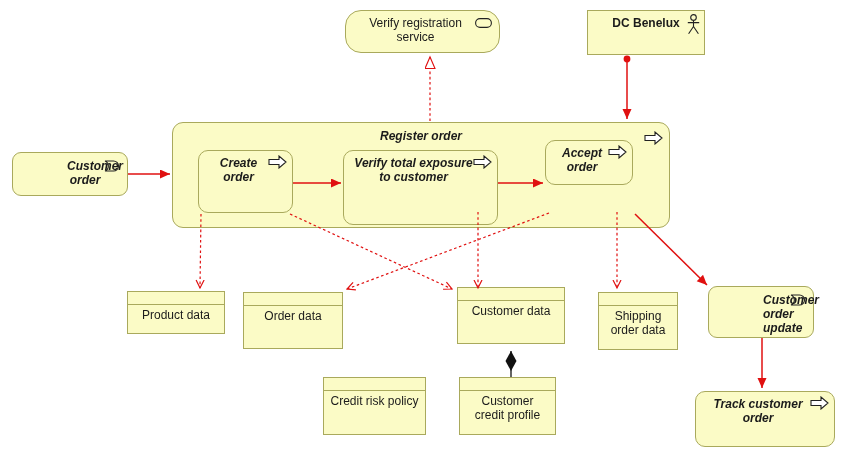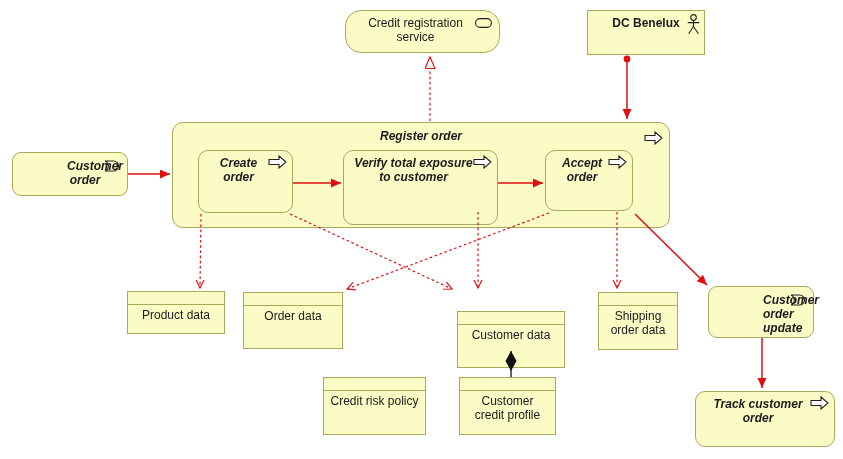--- a/index.html
+++ b/index.html
@@ -44,21 +44,21 @@
   .edge.composition{stroke:var(--black,#111);stroke-width:1.3;stroke-dasharray:none;marker:none;}
   .ball{fill:var(--red,#e01010);stroke:none;}
   .diamond{fill:var(--black,#111);stroke:none;}
 </style>
 </head>
 <body>
 
 <div class="stage">
   <div id="nodes">
       <div class="node service" style="left: 345px; top: 10px; width: 155px; height: 43px;">
-        <div class="label">Credit registration service</div>
+        <div class="label">Verify registration service</div>
         <span class="icon"><svg width="17" height="10" viewBox="0 0 17 10">
             <rect x="0.6" y="0.6" width="15.8" height="8.8" rx="4.4" fill="none" stroke="#222" stroke-width="1.1"></rect>
           </svg></span>
       </div>
       <div class="node actor" style="left: 587px; top: 10px; width: 118px; height: 45px; font-weight: bold;">
         <div class="label">DC Benelux</div>
         <span class="icon"><svg width="13" height="21" viewBox="0 0 13 21">
             <circle cx="6.5" cy="3.4" r="2.8" fill="none" stroke="#222" stroke-width="1.1"></circle>
             <path d="M6.5 6.2 V12.5 M0.8 8.6 H12.2 M6.5 12.5 L1.6 19.8 M6.5 12.5 L11.4 19.8" fill="none" stroke="#222" stroke-width="1.1"></path>
           </svg></span>
@@ -74,41 +74,41 @@
         <span class="icon"><svg width="19" height="14" viewBox="0 0 19 14">
             <path d="M1 4.5 H11 V1 L18 7 L11 13 V9.5 H1 Z" fill="#ffffff" stroke="#222" stroke-width="1.1"></path>
           </svg></span>
       </div>
       <div class="node process" style="left: 343px; top: 150px; width: 155px; height: 75px;">
         <div class="label">Verify total exposure to customer</div>
         <span class="icon"><svg width="19" height="14" viewBox="0 0 19 14">
             <path d="M1 4.5 H11 V1 L18 7 L11 13 V9.5 H1 Z" fill="#ffffff" stroke="#222" stroke-width="1.1"></path>
           </svg></span>
       </div>
-      <div class="node process" style="left: 545px; top: 150px; width: 88px; height: 61px;">
+      <div class="node process" style="left: 545px; top: 140px; width: 88px; height: 45px;">
         <div class="label">Accept order</div>
         <span class="icon"><svg width="19" height="14" viewBox="0 0 19 14">
             <path d="M1 4.5 H11 V1 L18 7 L11 13 V9.5 H1 Z" fill="#ffffff" stroke="#222" stroke-width="1.1"></path>
           </svg></span>
       </div>
       <div class="node event" style="left: 12px; top: 152px; width: 116px; height: 44px;">
         <div class="label">Customer order</div>
         <span class="icon"><svg width="17" height="12" viewBox="0 0 17 12">
             <path d="M2 1 H10.5 a5 5 0 0 1 0 10 H2 a5.4 5.4 0 0 0 0 -10 Z" fill="none" stroke="#222" stroke-width="1.1"></path>
           </svg></span>
       </div>
       <div class="node data" style="left: 127px; top: 291px; width: 98px; height: 43px;">
         <div class="band"></div>
         <div class="label">Product data</div>
       </div>
       <div class="node data" style="left: 243px; top: 292px; width: 100px; height: 57px;">
         <div class="band"></div>
         <div class="label">Order data</div>
       </div>
-      <div class="node data" style="left: 457px; top: 287px; width: 108px; height: 57px; margin-top: 24px;">
+      <div class="node data" style="left: 457px; top: 287px; width: 108px; height: 57px;">
         <div class="band"></div>
         <div class="label">Customer data</div>
       </div>
       <div class="node data" style="left: 598px; top: 292px; width: 80px; height: 58px;">
         <div class="band"></div>
         <div class="label">Shipping order data</div>
       </div>
       <div class="node event" style="left: 708px; top: 286px; width: 106px; height: 52px;">
         <div class="label">Customer order update</div>
         <span class="icon"><svg width="17" height="12" viewBox="0 0 17 12">

